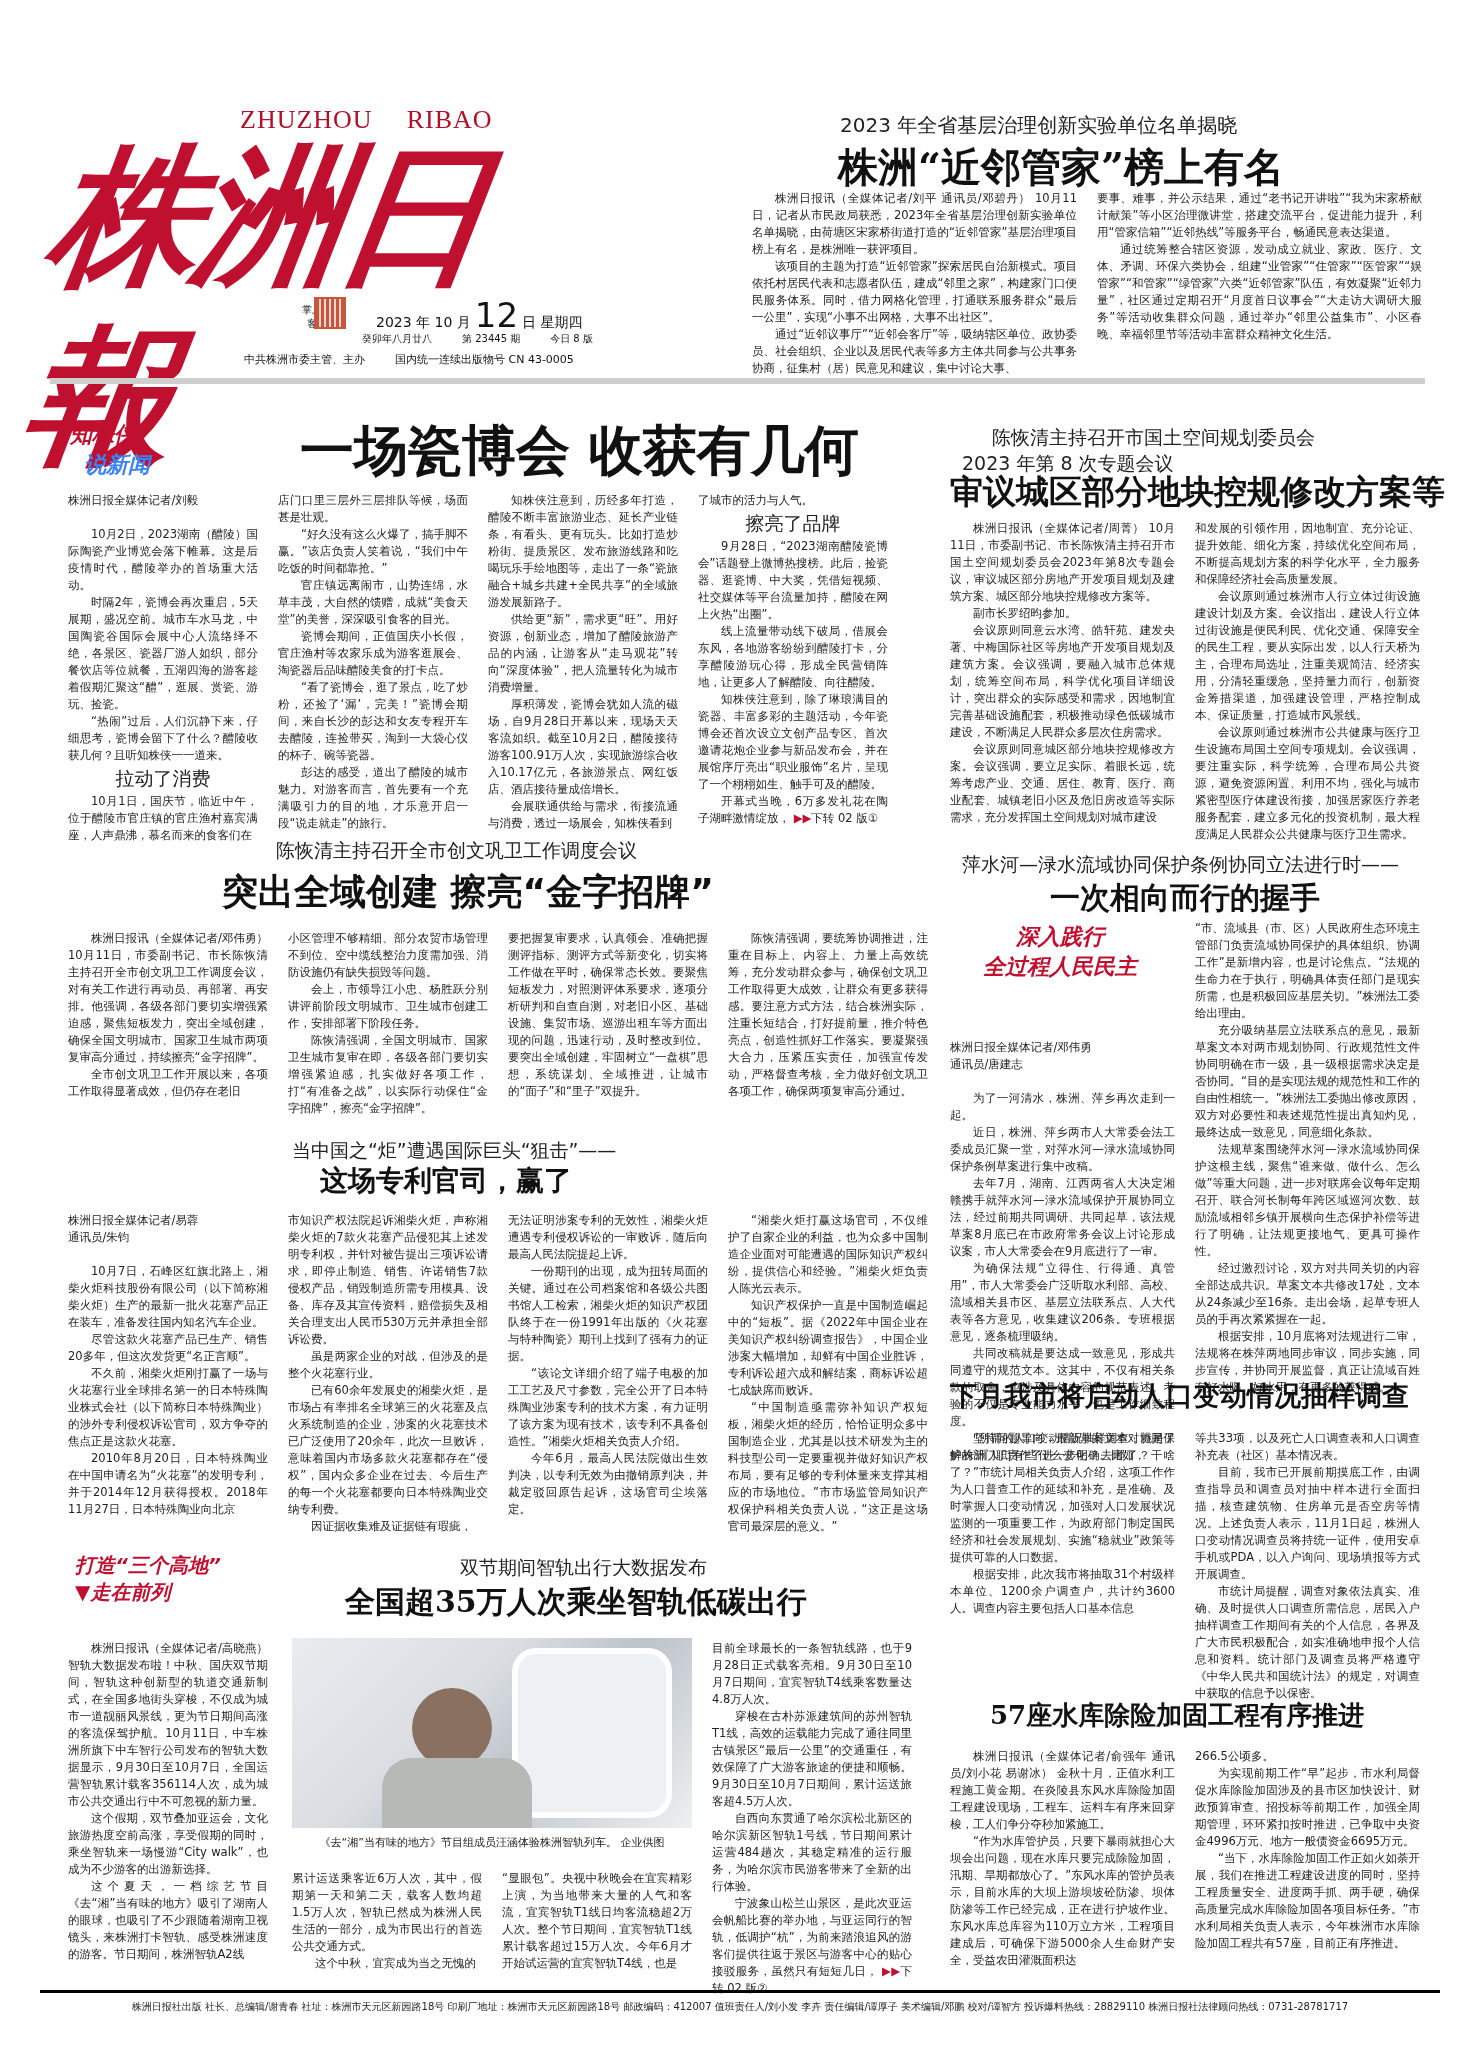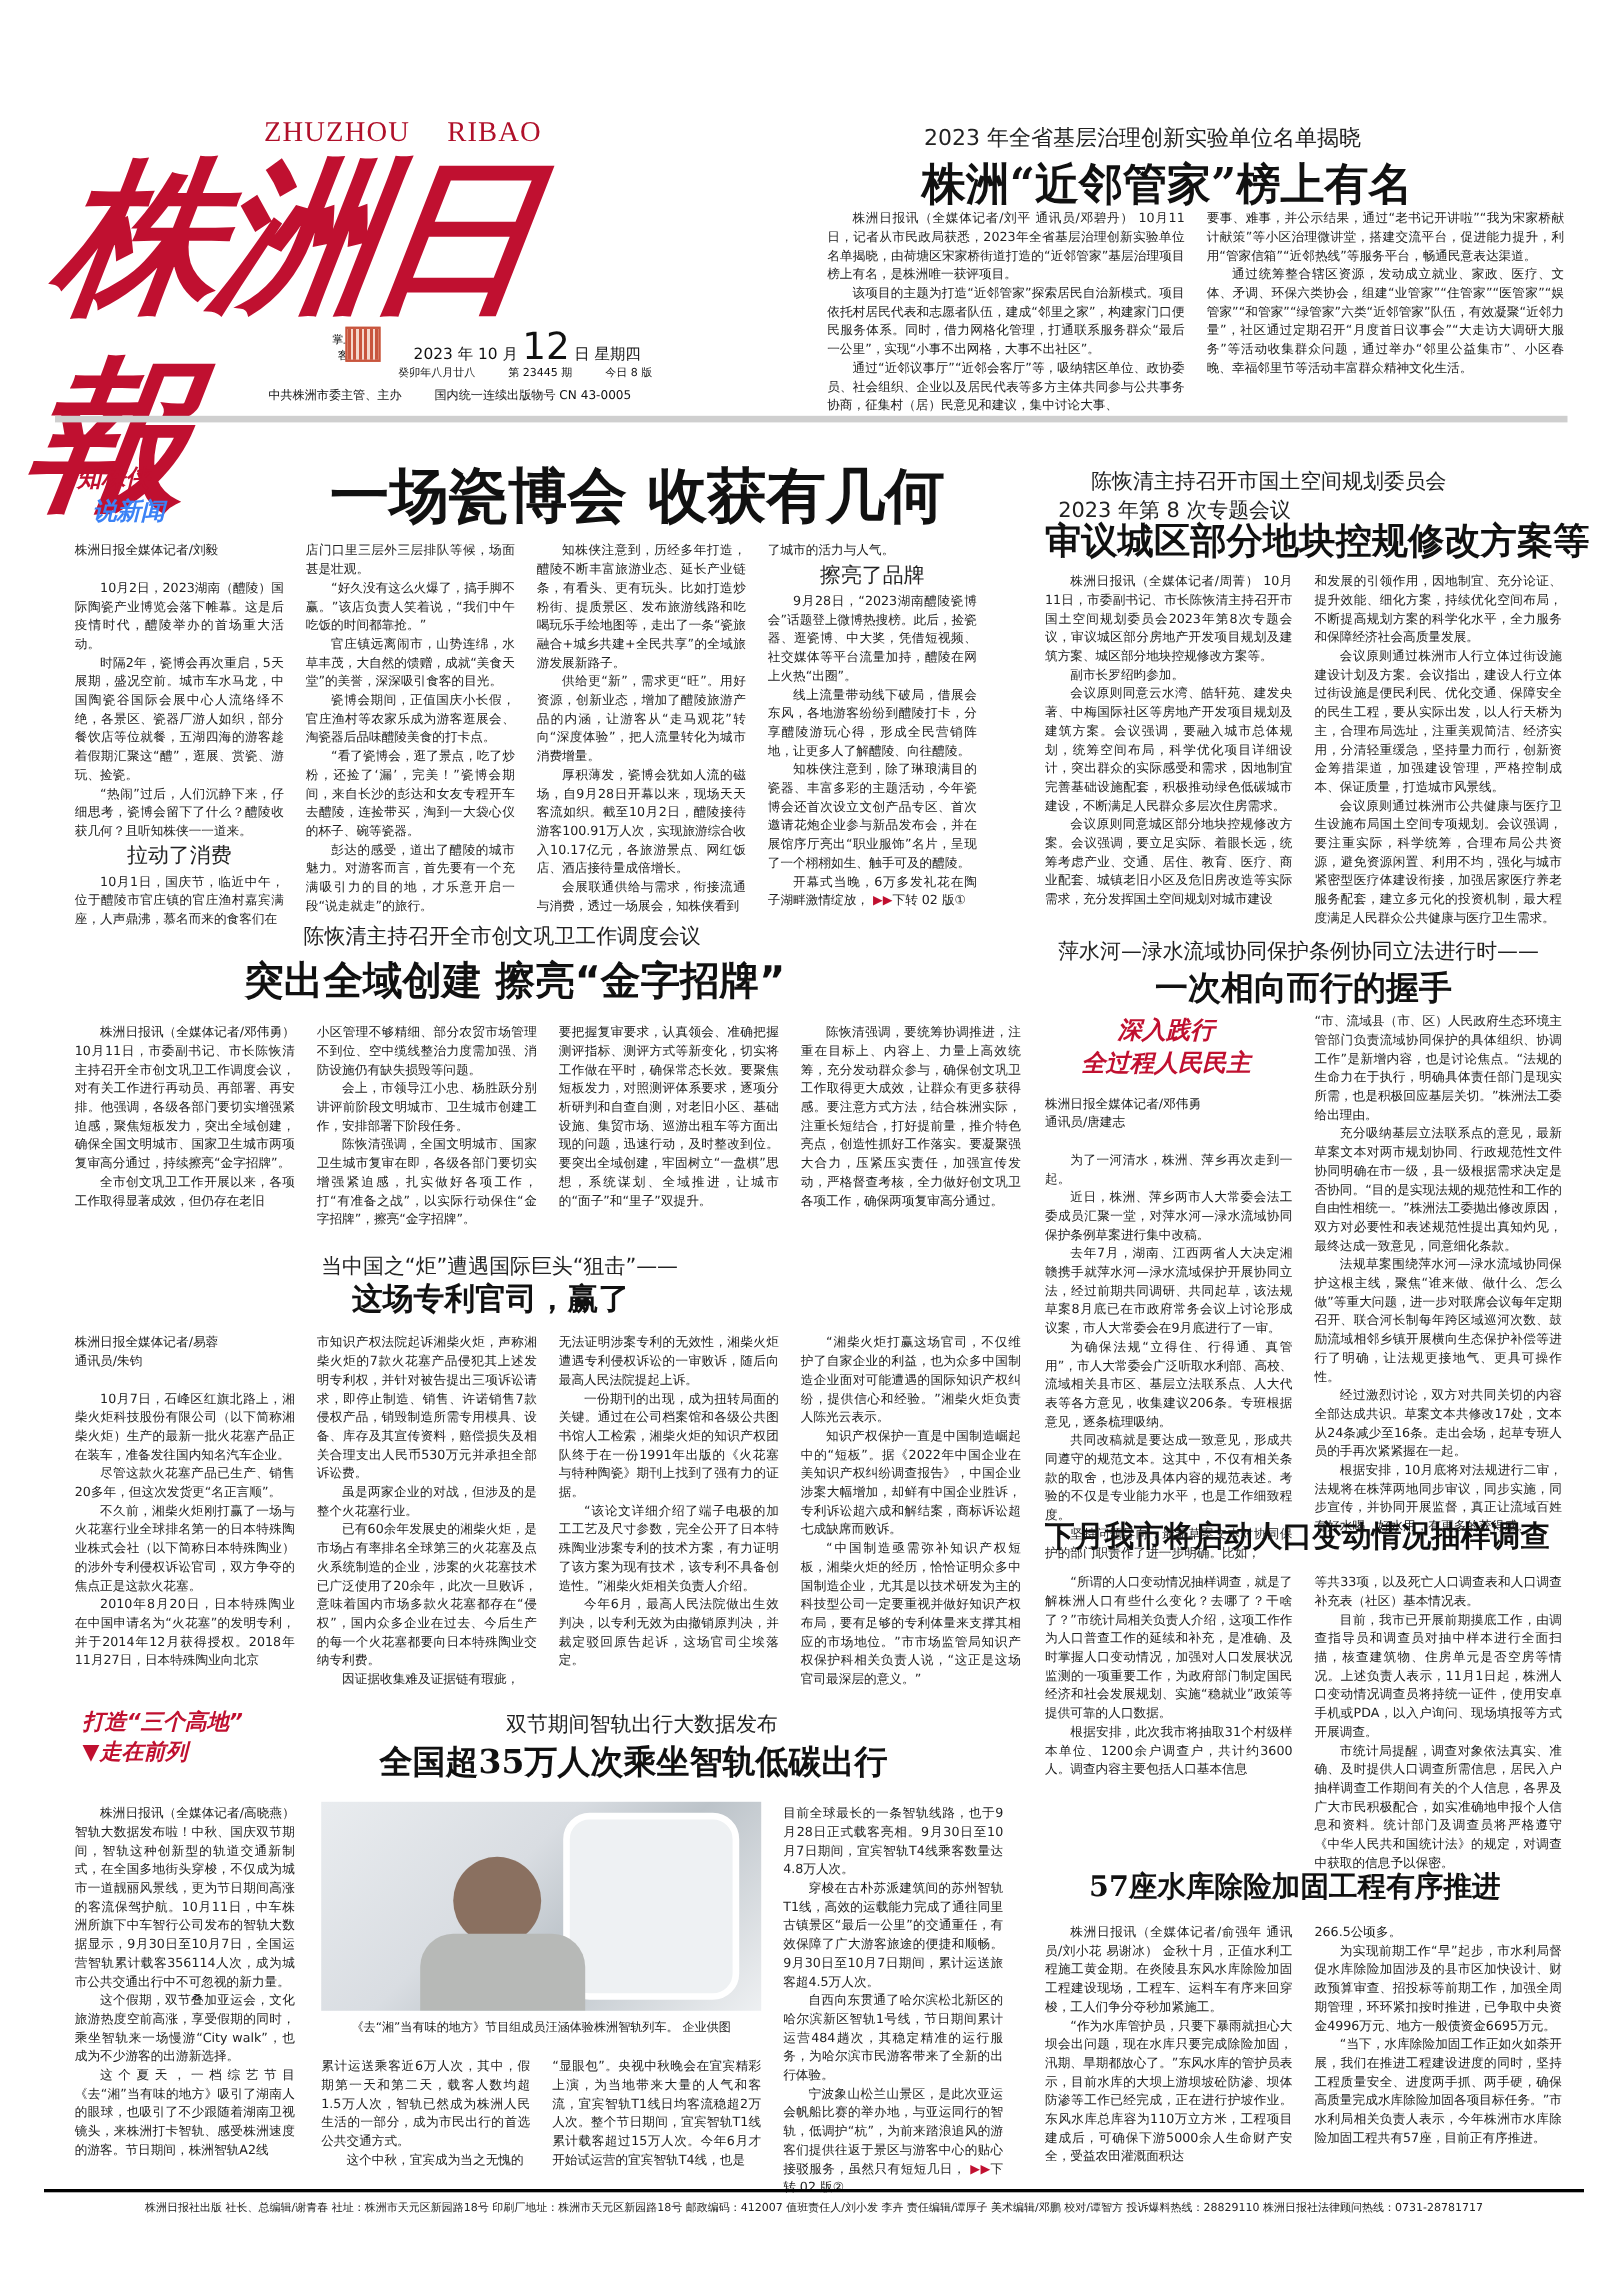--- a/index.html
+++ b/index.html
@@ -156,21 +156,21 @@
   </div>
 </div>
 
 <div class="abs kicker" style="left:962px;top:852px;">萍水河—渌水流域协同保护条例协同立法进行时——</div>
 <div class="abs headline" style="left:1050px;top:878px;font-size:30px;">一次相向而行的握手</div>
 <div class="abs" style="left:960px;top:922px;width:200px;text-align:center;">
   <div class="badge red" style="font-size:22px;">深入践行</div>
   <div class="badge red" style="font-size:22px;">全过程人民民主</div>
 </div>
 <div class="abs cols" style="left:950px;top:995px;width:470px;">
-  <div class="col" style="width:225px;">
+  <div class="col" style="width:225px;margin-top:44px;">
     <p class="noindent">株洲日报全媒体记者/邓伟勇</p>
     <p class="noindent" style="margin-bottom:17px;">通讯员/唐建志</p>
     <p>为了一河清水，株洲、萍乡再次走到一起。</p>
     <p>近日，株洲、萍乡两市人大常委会法工委成员汇聚一堂，对萍水河—渌水流域协同保护条例草案进行集中改稿。</p>
     <p>去年7月，湖南、江西两省人大决定湘赣携手就萍水河—渌水流域保护开展协同立法，经过前期共同调研、共同起草，该法规草案8月底已在市政府常务会议上讨论形成议案，市人大常委会在9月底进行了一审。</p>
     <p>为确保法规“立得住、行得通、真管用”，市人大常委会广泛听取水利部、高校、流域相关县市区、基层立法联系点、人大代表等各方意见，收集建议206条。专班根据意见，逐条梳理吸纳。</p>
     <p>共同改稿就是要达成一致意见，形成共同遵守的规范文本。这其中，不仅有相关条款的取舍，也涉及具体内容的规范表述。考验的不仅是专业能力水平，也是工作细致程度。</p>
     <p>坚持问题导向，最新草案文本对协同保护的部门职责作了进一步明确。比如，</p>
   </div>
   <div class="col" style="width:225px;margin-top:-75px;">

